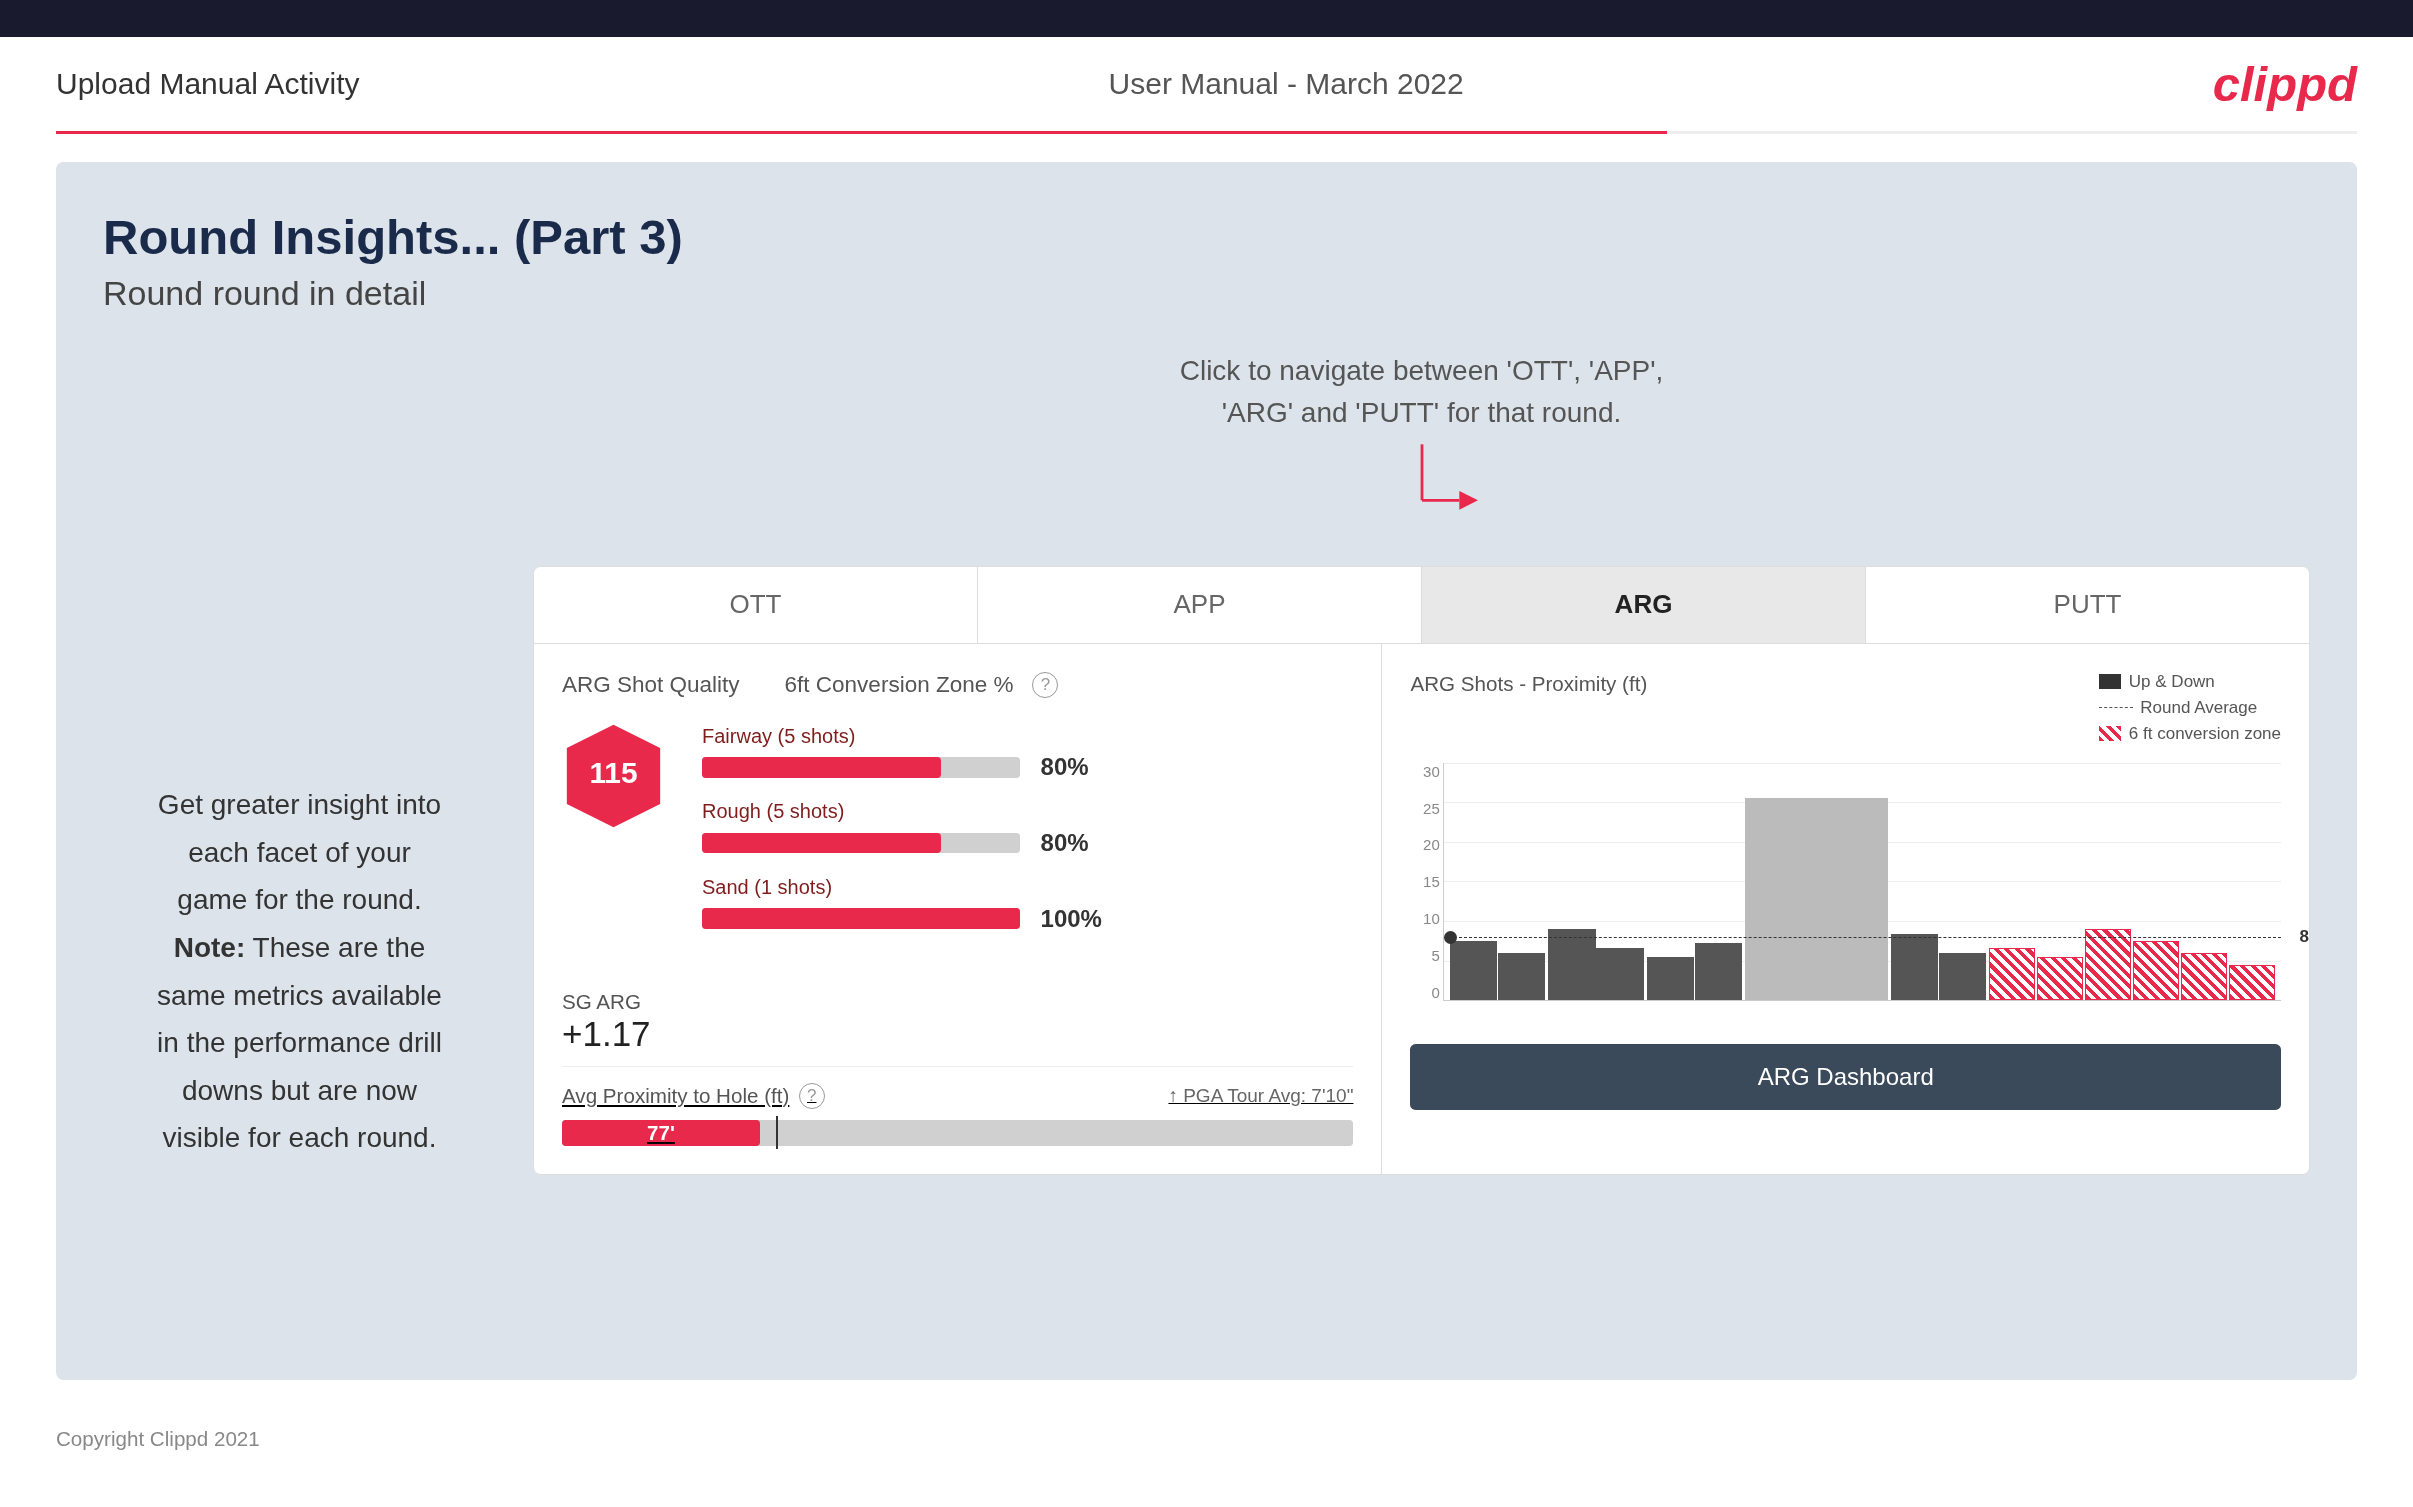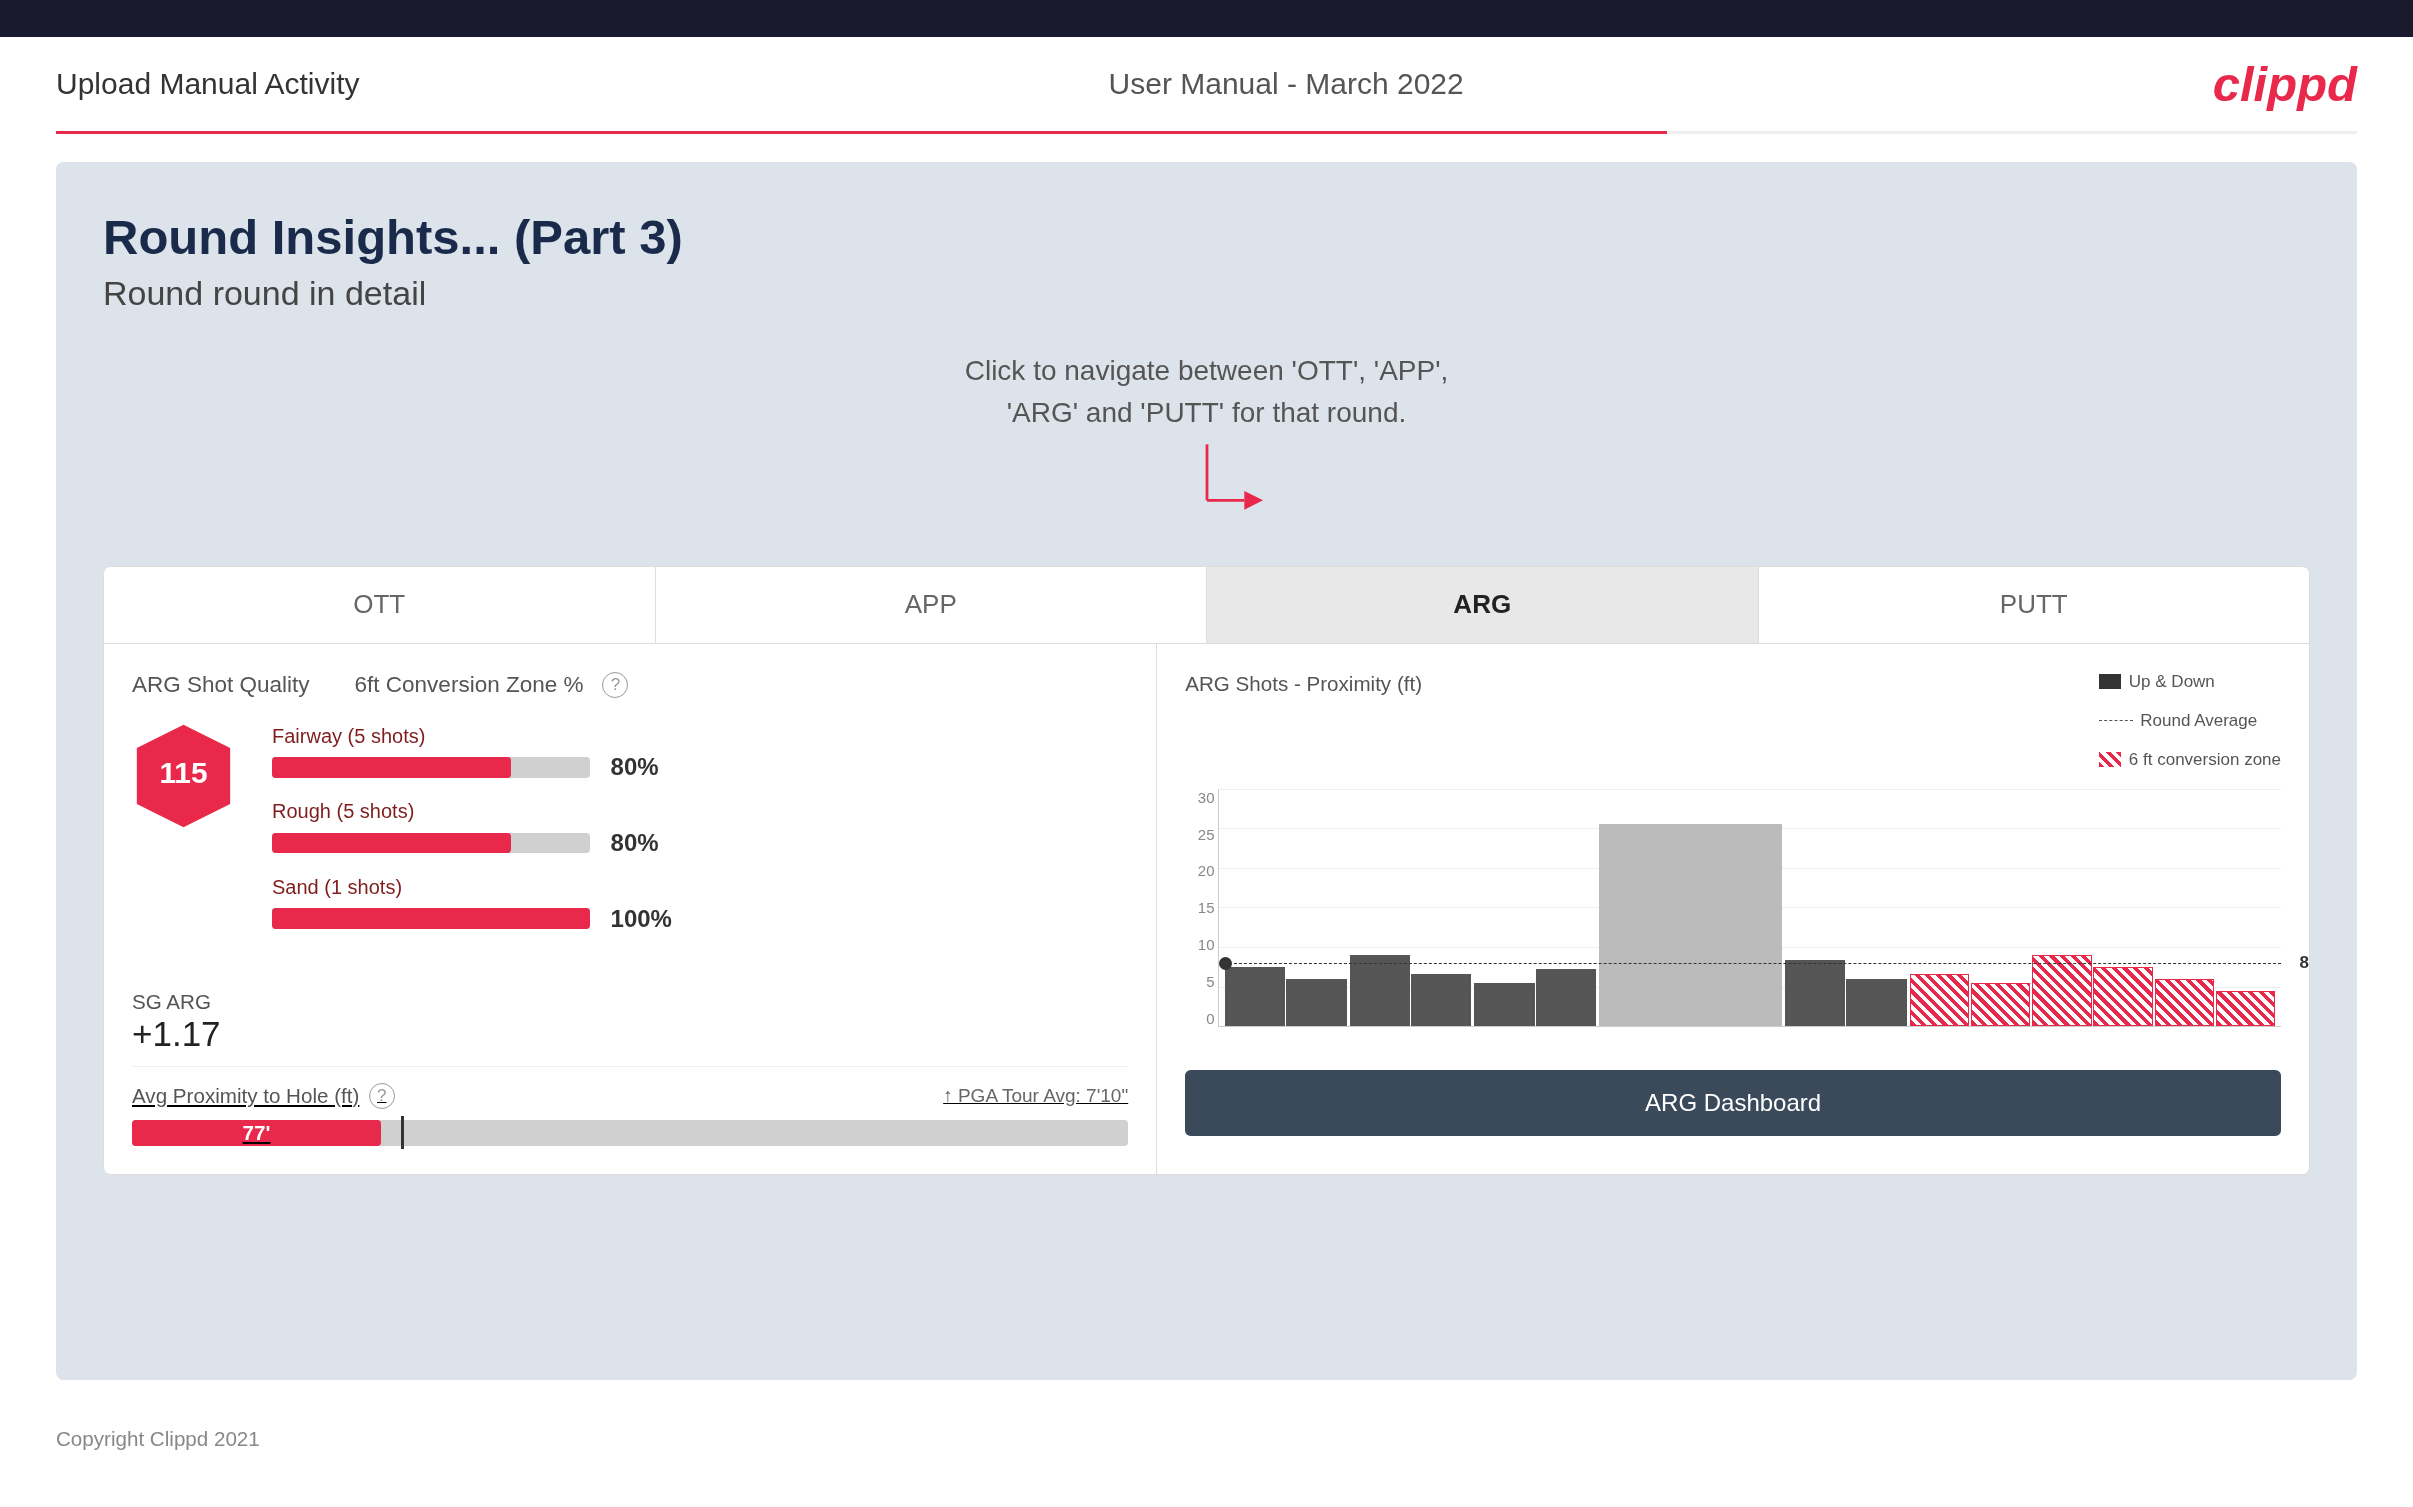--- a/index.html
+++ b/index.html
@@ -298,21 +298,21 @@
     }
 
     .chart-title {
       font-size: 20.6px;
       color: #555;
     }
 
     .legend {
       display: flex;
       flex-direction: column;
-      gap: 19px;
+      gap: 6px;
       font-size: 17px;
       color: #555;
     }
 
     .legend-item {
       display: flex;
       align-items: center;
       gap: 7.5px;
     }
 
@@ -376,20 +376,32 @@
 </div>
 
 <div class="header-divider"></div>
 
 <div class="main-content">
   <div class="page-title">Round Insights... (Part 3)</div>
   <div class="page-subtitle">Round round in detail</div>
 
   <div class="content-area">
 
+    <div class="left-panel">
+      <div class="left-description" style="margin-top:431px;">
+        Get greater insight into<br>
+        each facet of your<br>
+        game for the round.<br>
+        <strong>Note:</strong> These are the<br>
+        same metrics available<br>
+        in the performance drill<br>
+        downs but are now<br>
+        visible for each round.
+      </div>
+    </div>
 
     <div class="right-panel">
 
       <div class="annotation-block">
         <div class="annotation-text">
           Click to navigate between 'OTT', 'APP',<br>
           'ARG' and 'PUTT' for that round.
         </div>
 
         <div style="position:relative; width:112px; height:94px; margin-top:9.4px;">

